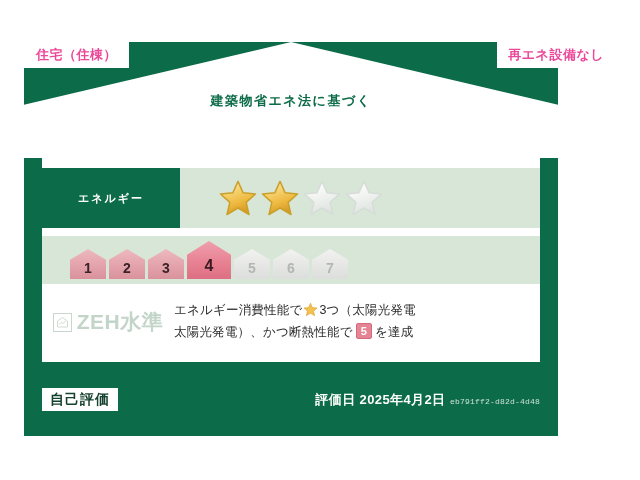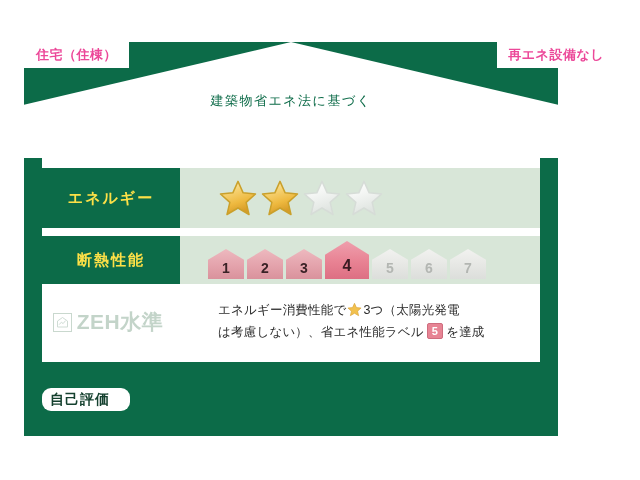--- a/index.html
+++ b/index.html
@@ -72,21 +72,21 @@
     position: absolute;
     left: 0;
     top: 52px;
     width: 534px;
     text-align: center;
     z-index: 4;
     pointer-events: none;
   }
   .title-sup {
     font-size: 13px;
-    font-weight: normal;
+    font-weight: bold;
     color: #0c6b48;
     letter-spacing: 1.5px;
     line-height: 1;
     margin-bottom: 9px;
   }
   .title-main {
     font-size: 25px;
     font-weight: bold;
     color: #0c6b48;
     letter-spacing: 2px;
@@ -106,22 +106,22 @@
     align-items: stretch;
     margin-bottom: 8px;
     height: 60px;
   }
   .metric-row.insul { height: 48px; }
 
   .row-label {
     width: 138px;
     flex: none;
     background: #0c6b48;
-    color: #fde047;
-    font-size: 15px;
+    color: #ffffff;
+    font-size: 11px;
     font-weight: bold;
     letter-spacing: 2px;
     display: flex;
     flex-direction: column;
     align-items: center;
     justify-content: center;
     line-height: 1.35;
     box-sizing: border-box;
   }
   .row-label .l2 { display: block; }
@@ -213,21 +213,20 @@
     font-weight: bold;
     letter-spacing: .5px;
     color: #c3d4c9;
   }
   .zeh-desc {
     flex: 1 1 auto;
     font-size: 12.5px;
     color: #2b2b2b;
     line-height: 1.75;
     letter-spacing: .2px;
-    margin-left: 44px;
   }
   .inline-star { vertical-align: -3px; margin: 0 1px; }
   .inline-grade {
     display: inline-block;
     background: #e78494;
     color: #ffffff;
     font-weight: bold;
     font-size: 11px;
     padding: 1px 4px;
     border: 1px solid #cf6d7e;
@@ -247,24 +246,23 @@
     display: flex;
     align-items: center;
     z-index: 6;
   }
   .self-badge {
     background: #ffffff;
     color: #15412f;
     font-size: 14px;
     font-weight: bold;
     letter-spacing: 1px;
-    padding: 4px 20px 5px 8px;
+    padding: 4px 8px 5px 8px;
     line-height: 1;
     white-space: nowrap;
-    border-radius: 9px;
   }
   .address {
     color: #ffffff;
     font-size: 12.5px;
     margin-left: 8px;
     letter-spacing: .3px;
     white-space: nowrap;
   }
   .footer-right {
     margin-left: auto;
@@ -348,23 +346,20 @@
                   <stop offset="100%" stop-color="#dfe4e0"></stop>
                 </linearGradient>
               </defs>
               <polygon points="12,2 15.1,8.9 22.5,9.6 16.9,14.6 18.6,21.9 12,18 5.4,21.9 7.1,14.6 1.5,9.6 8.9,8.9" fill="url(#sg3)" stroke="#d6dcd7" stroke-width="0.9" stroke-linejoin="round"></polygon>
             </svg>
           </div>
       </div>
     </div>
 
     <div class="metric-row insul">
-      <div class="row-label">
-        <span>断熱性能</span>
-      </div>
       <div class="row-value">
         <div class="houses" id="house-row">
             <div class="house on">1</div>
             <div class="house on">2</div>
             <div class="house on">3</div>
             <div class="house current">4</div>
             <div class="house off">5</div>
             <div class="house off">6</div>
             <div class="house off">7</div>
           </div>
@@ -379,24 +374,28 @@
         <svg width="13" height="13" viewBox="0 0 13 13" aria-hidden="true">
           <path d="M1.5 11 L1.5 5 L6.5 1.5 L11.5 5 L11.5 11 Z" fill="none" stroke="#cfdcd4" stroke-width="1"></path>
           <path d="M3.2 8.6 L5.4 6.2 L7.1 7.6 L9.6 4.6" fill="none" stroke="#cfdcd4" stroke-width="1"></path>
         </svg>
       </span>
       <span class="zeh-text">ZEH水準</span>
     </div>
     <div class="zeh-desc">
       <span>エネルギー消費性能で</span><svg class="inline-star" width="15" height="15" viewBox="0 0 24 24" aria-hidden="true">
           <polygon points="12,2 15.1,8.9 22.5,9.6 16.9,14.6 18.6,21.9 12,18 5.4,21.9 7.1,14.6 1.5,9.6 8.9,8.9" fill="#f2c14e" stroke="#d9a236" stroke-width="1"></polygon>
-        </svg><span>3つ（太陽光発電</span><br><span>は考慮しない）、省エネ性能ラベル</span><span class="inline-grade">5</span><span>を達成</span>
+        </svg><span>3つ（太陽光発電</span><br><span>太陽光発電）、かつ断熱性能で</span><span class="inline-grade">5</span><span>を達成</span>
     </div>
   </div>
 
   <div class="footer">
     <span class="self-badge">自己評価</span>
+    <span class="footer-right">
+      <span class="eval-date">評価日 2025年4月2日</span>
+      <span class="eval-id">eb791ff2-d82d-4d48</span>
+    </span>
   </div>
 
 </div>
 
 <div class="corner-tag" id="tag-left">住宅（住棟）</div>
 <div class="corner-tag" id="tag-right">再エネ設備なし</div>
 
 </body></html>

